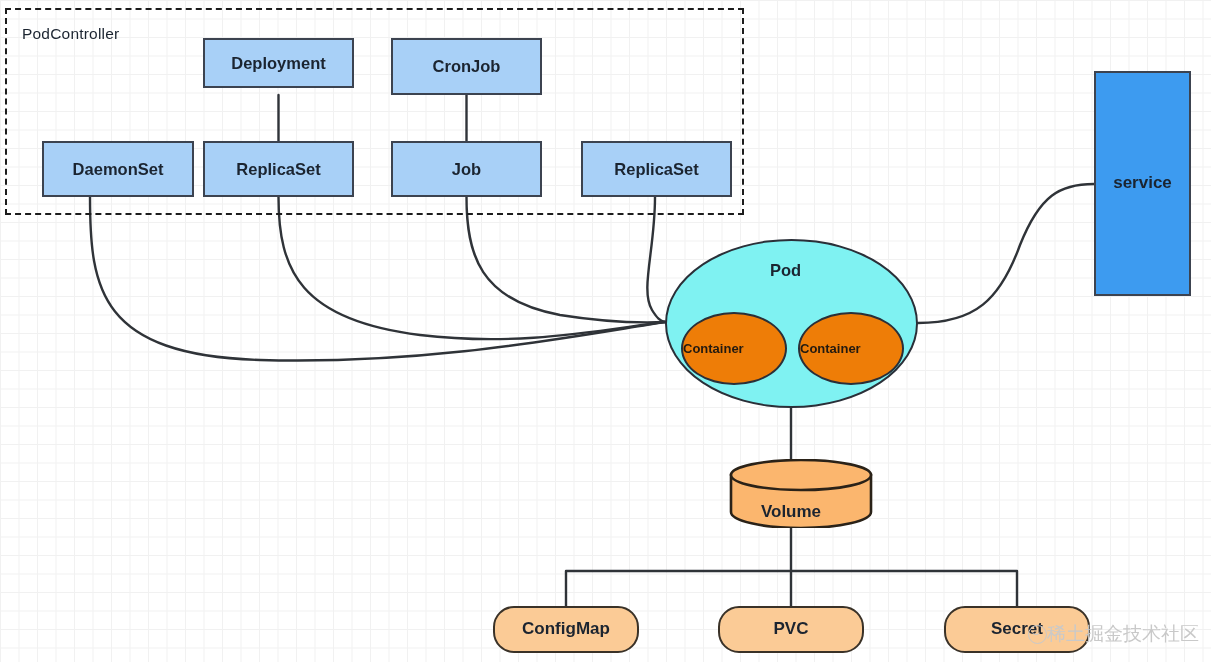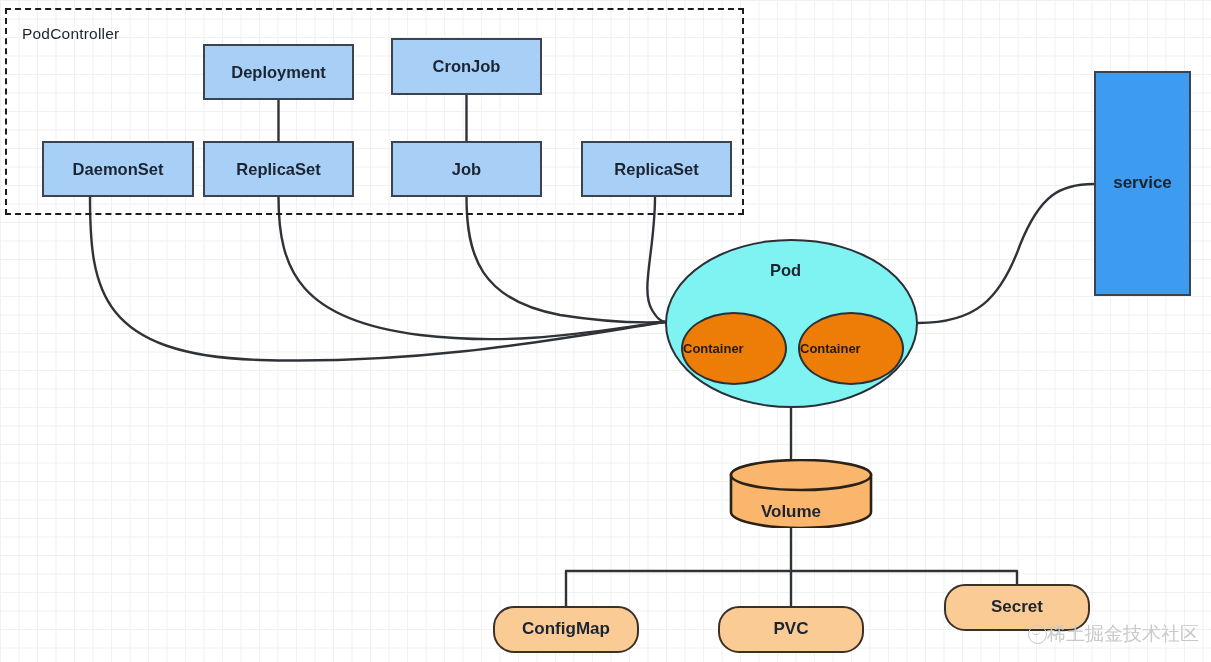--- a/index.html
+++ b/index.html
@@ -153,21 +153,21 @@
 
       <path d="M 791 408 L 791 459"></path>
 
       <path d="M 791 527 L 791 571 M 566 571 L 1017 571 M 566 571 L 566 606 M 791 571 L 791 606 M 1017 571 L 1017 606"></path>
     </g>
   </svg>
 
   <div class="group-box" style="left:5px; top:8px; width:739px; height:207px;"></div>
   <div class="group-label" style="left:22px; top:25px;">PodController</div>
 
-  <div class="node ctrl-box" style="left:203px; top:44px; width:151px; height:56px;">
+  <div class="node ctrl-box" style="left:203px; top:38px; width:151px; height:50px;">
     <span>Deployment</span>
   </div>
   <div class="node ctrl-box" style="left:391px; top:38px; width:151px; height:57px;">
     <span>CronJob</span>
   </div>
   <div class="node ctrl-box" style="left:14px; top:141px; width:152px; height:56px;margin-left:28px;">
     <span>DaemonSet</span>
   </div>
   <div class="node ctrl-box" style="left:203px; top:141px; width:151px; height:56px;text-align:center;">
     <span>ReplicaSet</span>
@@ -200,21 +200,21 @@
     </svg>
     <div class="cyl-label" style="left:0; top:43px;">Volume</div>
   </div>
 
   <div class="node store-box" style="left:493px; top:606px; width:146px; height:47px;">
     <span>ConfigMap</span>
   </div>
   <div class="node store-box" style="left:718px; top:606px; width:146px; height:47px;">
     <span>PVC</span>
   </div>
-  <div class="node store-box" style="left:944px; top:584px; width:146px; height:47px;">
+  <div class="node store-box" style="left:944px; top:606px; width:146px; height:47px;">
     <span>Secret</span>
   </div>
 
   <div class="watermark" style="left:1028px; top:621px;">
     <span class="wm-logo"></span>
     <span>稀土掘金技术社区</span>
   </div>
 
 </div>
 

